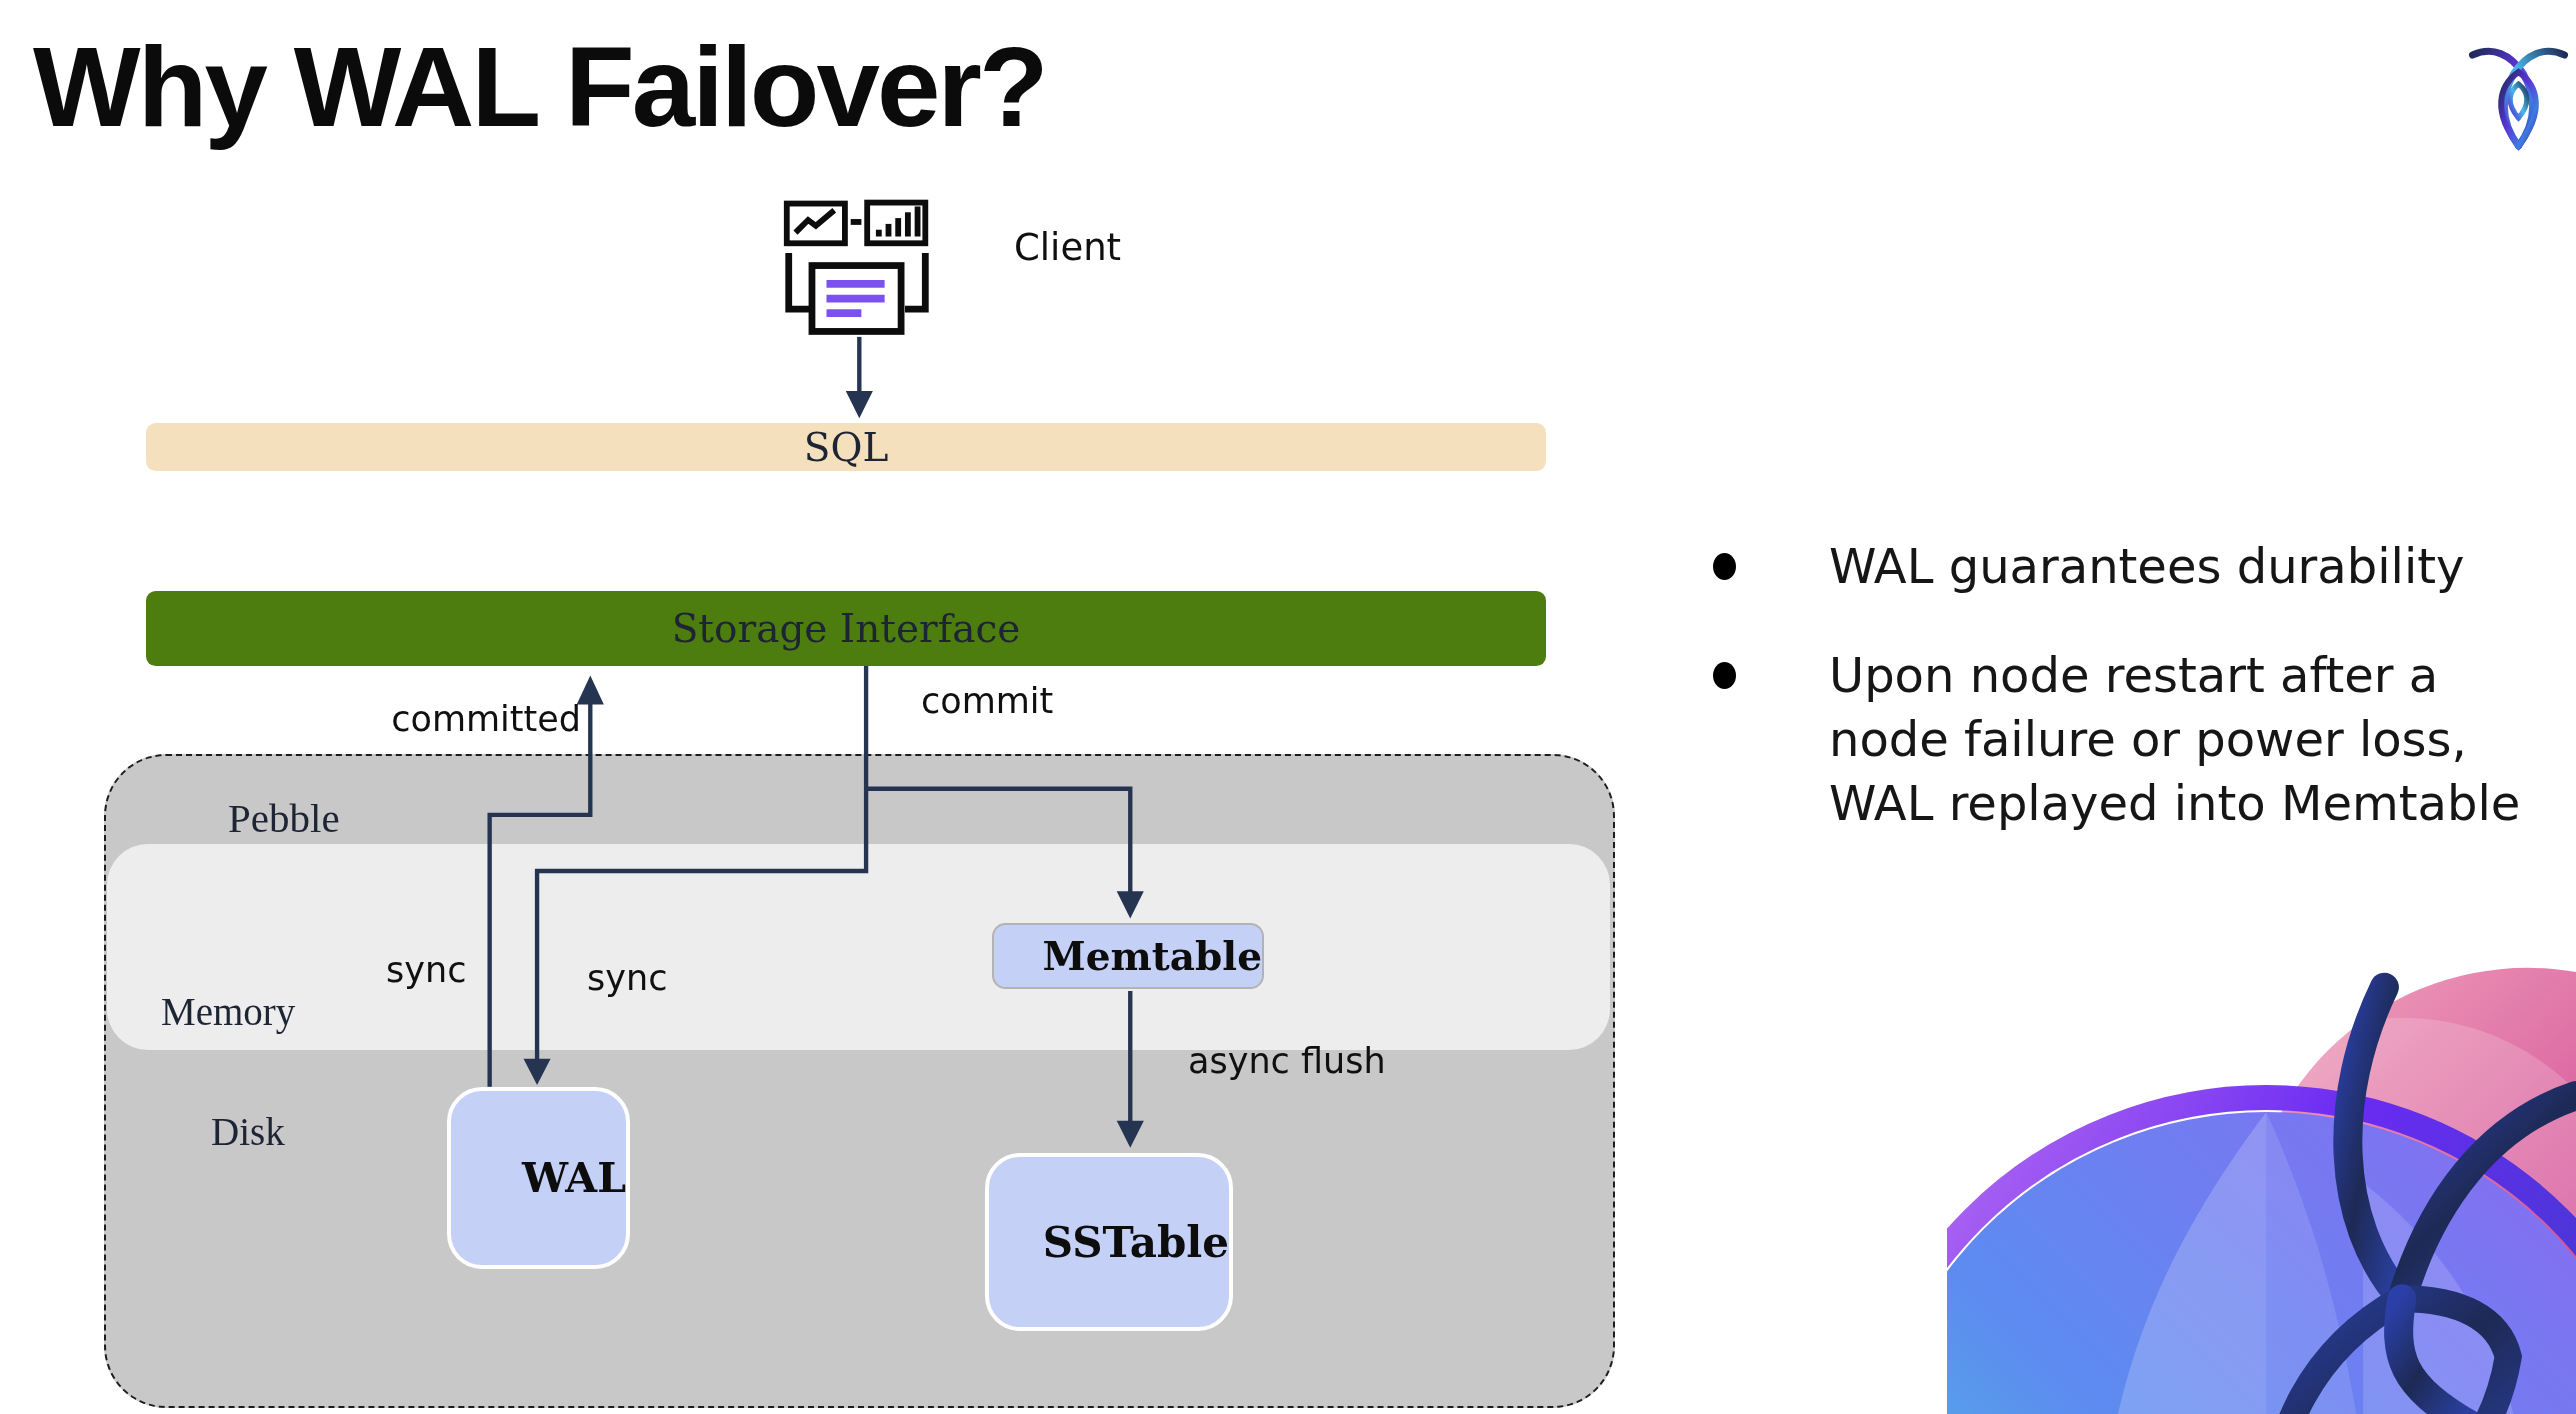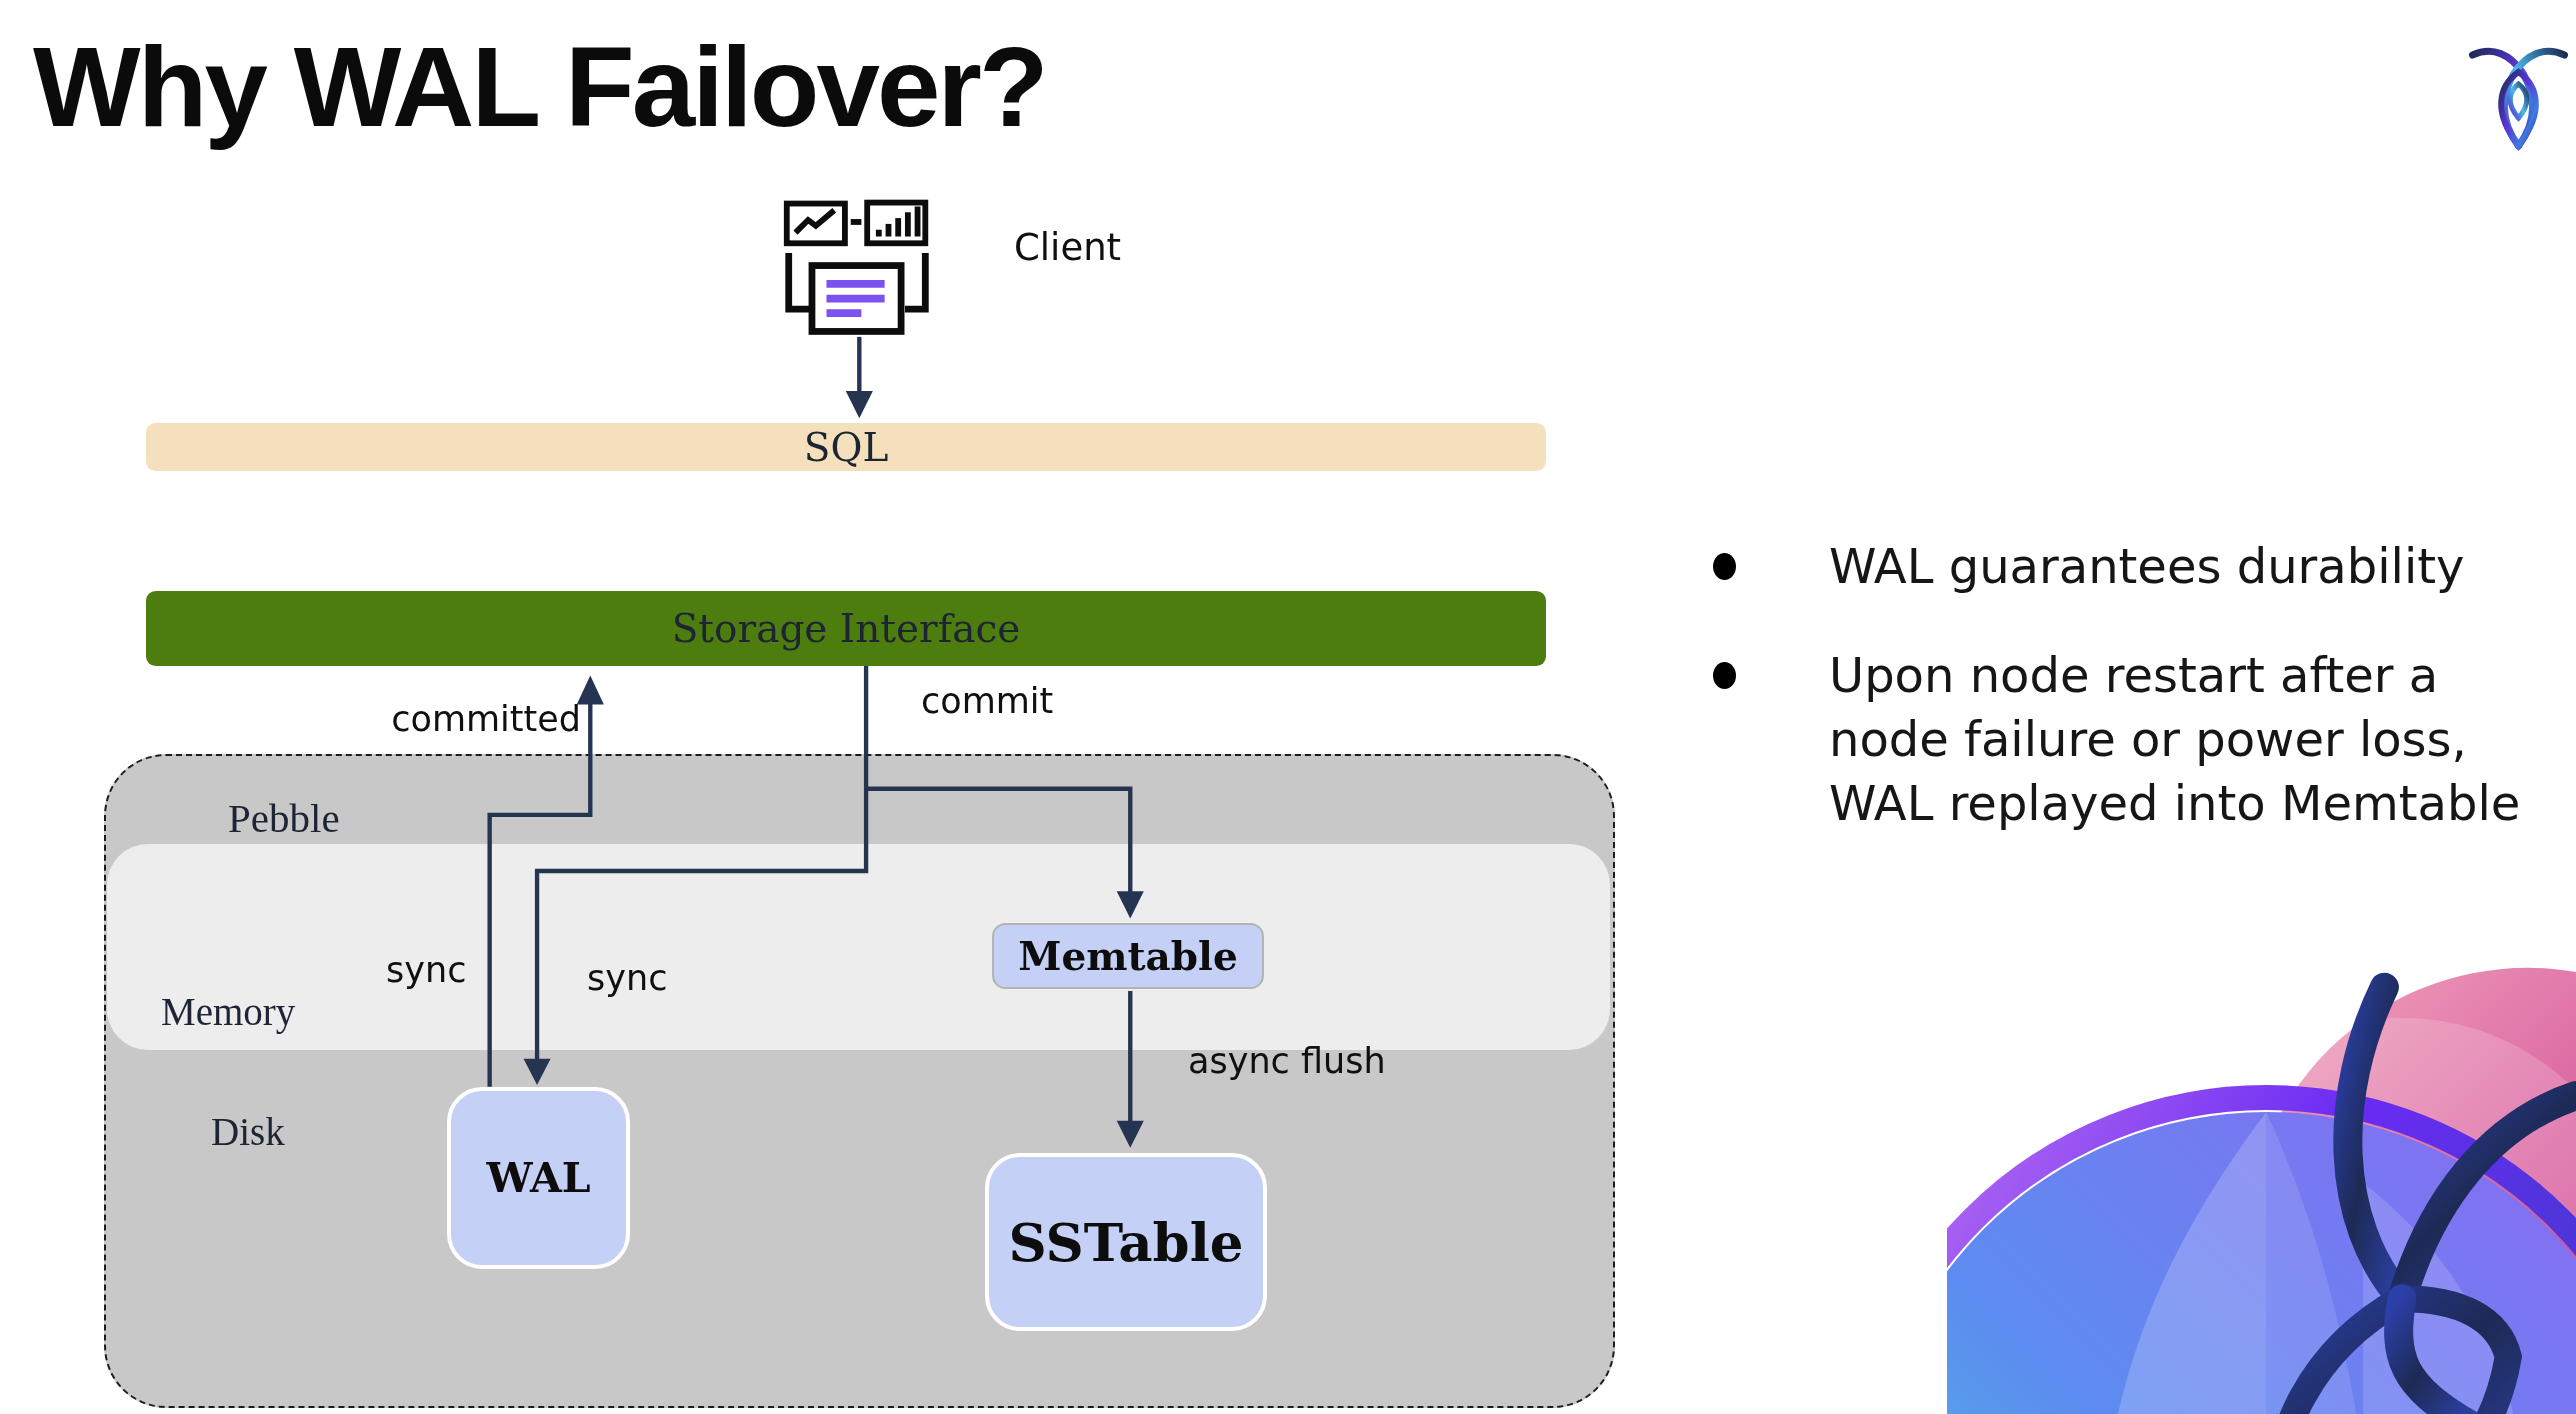--- a/index.html
+++ b/index.html
@@ -53,28 +53,28 @@
     color:#1d2433;
     white-space:nowrap;
   }
   .lbl-pebble{left:228px;top:794px;font-size:41px;}
   .lbl-memory{left:161px;top:989px;font-size:39px;}
   .lbl-disk{left:211px;top:1109px;font-size:39px;}
 
   
   .node{
     background:#C5D0F6;
-    display:flex;align-items:center;justify-content:center;
+    display:flex;align-items:center;justify-content:flex-end;
     font-family:"DejaVu Serif",serif;
     font-weight:700;color:#0d0d0d;
     box-sizing:border-box;
   }
   .node.wal{left:447px;top:1087px;width:183px;height:182px;border:4.8px solid #ffffff;border-radius:35px;font-size:41px;}
   .node.memtable{left:992px;top:923px;width:272px;height:66px;border:2.9px solid #b3b3b3;border-radius:13.5px;font-size:39px;}
-  .node.sstable{left:985px;top:1153px;width:282px;height:178px;border:4.8px solid #ffffff;border-radius:35px;font-size:53px;}
+  .node.sstable{left:985px;top:1153px;width:248px;height:178px;border:4.8px solid #ffffff;border-radius:35px;font-size:42px;}
 
   
   .edge-label{
     font-size:35px;color:#101010;white-space:nowrap;
   }
   .lbl-committed{left:387px;top:699px;width:194px;text-align:right;}
   .lbl-commit{left:921px;top:681px;}
   .lbl-sync-left{left:386px;top:950px;}
   .lbl-sync-right{left:587px;top:958px;}
   .lbl-async{left:1188px;top:1041px;}

